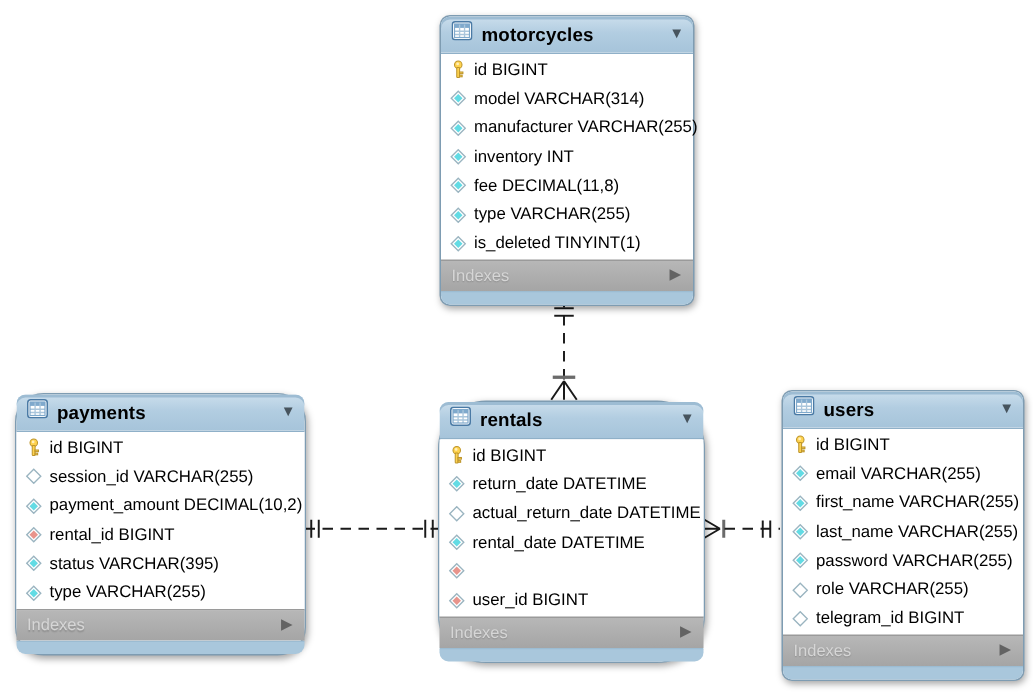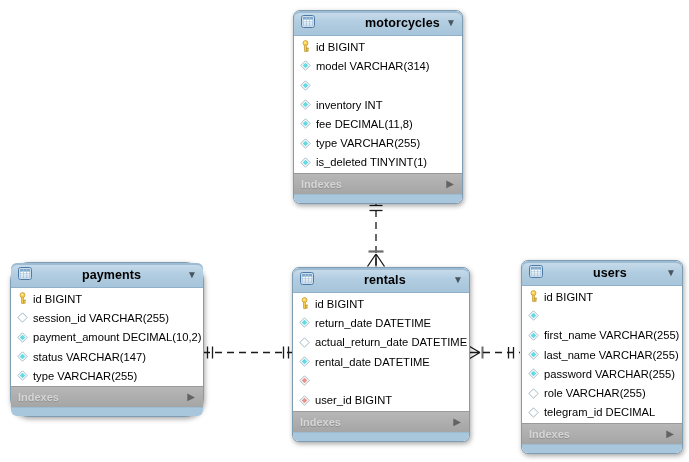--- a/index.html
+++ b/index.html
@@ -10,32 +10,32 @@
   .table{
     position:absolute;border:1px solid #7e9cb2;border-radius:7px;
     background:#fff;box-shadow:1px 2px 5px rgba(0,0,0,0.35);
   }
   .thead{
     height:24px;display:flex;align-items:center;gap:6px;padding:0 6px 0 7px;
     background:linear-gradient(180deg,#cbdeec 0%,#b2cde1 45%,#a6c4da 100%);
     border-bottom:1px solid #8fb0c8;border-radius:6px 6px 0 0;
     box-shadow:inset 0 2px 0 #9dbcd3;
   }
-  .ttitle{font-size:12.5px;font-weight:bold;color:#000;flex:1 1 auto;letter-spacing:.1px;margin-left:44px;}
+  .ttitle{font-size:12.5px;font-weight:bold;color:#000;flex:1 1 auto;letter-spacing:.1px;}
   .tcollapse{font-size:10px;color:#47545e;line-height:1;cursor:pointer;}
   .tbody{background:#fff;padding:1px 0;}
   .trow{height:19.3px;display:flex;align-items:center;gap:5px;padding:0 4px 0 5px;white-space:nowrap;}
   .cicon{width:12px;display:flex;justify-content:center;align-items:center;flex:0 0 12px;}
   .ctext{font-size:11.2px;color:#000;}
   .tfoot{
     height:20px;display:flex;align-items:center;justify-content:space-between;
     padding:0 8px 0 7px;background:linear-gradient(180deg,#b7b7b7,#a5a5a5);
     border-top:1px solid #9a9a9a;
   }
-  .flabel{font-size:11px;font-weight:bold;color:#d6d6d6;text-shadow:0 1px 1px rgba(0,0,0,0.18);}
+  .flabel{font-size:11px;font-weight:normal;color:#d6d6d6;text-shadow:0 1px 1px rgba(0,0,0,0.18);}
   .farrow{font-size:10px;color:#636363;line-height:1;}
   .tbottom{height:8px;background:#a9c7dc;border-radius:0 0 6px 6px;border-top:1px solid #9cbcd2;}
   #wires{position:absolute;left:0;top:0;pointer-events:none;}
 </style>
 </head>
 <body>
 
 <div id="canvas">
 
   <svg id="wires" width="689" height="462" viewBox="0 0 689 462">
@@ -97,20 +97,21 @@
           </span>
           <span class="ctext">model VARCHAR(314)</span>
         </div>
         <div class="trow">
           <span class="cicon">
             <svg width="11" height="11" viewBox="0 0 12 12">
               <path d="M6 0.9 L11.1 6 L6 11.1 L0.9 6 Z" fill="#ffffff" stroke="#9ab4c0" stroke-width="1"></path>
               <path d="M6 2.9 L9.1 6 L6 9.1 L2.9 6 Z" fill="#62dbe4"></path>
             </svg>
           </span>
+          <span class="ctext">manufacturer VARCHAR(255)</span>
         </div>
         <div class="trow">
           <span class="cicon">
             <svg width="11" height="11" viewBox="0 0 12 12">
               <path d="M6 0.9 L11.1 6 L6 11.1 L0.9 6 Z" fill="#ffffff" stroke="#9ab4c0" stroke-width="1"></path>
               <path d="M6 2.9 L9.1 6 L6 9.1 L2.9 6 Z" fill="#62dbe4"></path>
             </svg>
           </span>
           <span class="ctext">inventory INT</span>
         </div>
@@ -190,43 +191,52 @@
               <path d="M6 0.9 L11.1 6 L6 11.1 L0.9 6 Z" fill="#ffffff" stroke="#9ab4c0" stroke-width="1"></path>
               <path d="M6 2.9 L9.1 6 L6 9.1 L2.9 6 Z" fill="#62dbe4"></path>
             </svg>
           </span>
           <span class="ctext">payment_amount DECIMAL(10,2)</span>
         </div>
         <div class="trow">
           <span class="cicon">
             <svg width="11" height="11" viewBox="0 0 12 12">
               <path d="M6 0.9 L11.1 6 L6 11.1 L0.9 6 Z" fill="#ffffff" stroke="#9ab4c0" stroke-width="1"></path>
-              <path d="M6 2.9 L9.1 6 L6 9.1 L2.9 6 Z" fill="#62dbe4"></path>
-            </svg>
-          </span>
-          <span class="ctext">status VARCHAR(147)</span>
+              <path d="M6 2.9 L9.1 6 L6 9.1 L2.9 6 Z" fill="#e8948c"></path>
+            </svg>
+          </span>
+          <span class="ctext">rental_id BIGINT</span>
+        </div>
+        <div class="trow">
+          <span class="cicon">
+            <svg width="11" height="11" viewBox="0 0 12 12">
+              <path d="M6 0.9 L11.1 6 L6 11.1 L0.9 6 Z" fill="#ffffff" stroke="#9ab4c0" stroke-width="1"></path>
+              <path d="M6 2.9 L9.1 6 L6 9.1 L2.9 6 Z" fill="#62dbe4"></path>
+            </svg>
+          </span>
+          <span class="ctext">status VARCHAR(395)</span>
         </div>
         <div class="trow">
           <span class="cicon">
             <svg width="11" height="11" viewBox="0 0 12 12">
               <path d="M6 0.9 L11.1 6 L6 11.1 L0.9 6 Z" fill="#ffffff" stroke="#9ab4c0" stroke-width="1"></path>
               <path d="M6 2.9 L9.1 6 L6 9.1 L2.9 6 Z" fill="#62dbe4"></path>
             </svg>
           </span>
           <span class="ctext">type VARCHAR(255)</span>
         </div>
       </div>
     <div class="tfoot">
       <span class="flabel">Indexes</span>
       <span class="farrow">▶</span>
     </div>
     <div class="tbottom"></div>
   </div>
 
-  <div class="table" style="left:292px;top:267px;width:176px;">
+  <div class="table" style="left:292px;top:267px;width:176px;border-radius:32px;">
     <div class="thead">
       <span class="ticon"><svg width="14" height="13" viewBox="0 0 14 13">
             <rect x="0.5" y="0.5" width="13" height="12" rx="2" fill="#ffffff" stroke="#4a7aa5"></rect>
             <rect x="2" y="2" width="10" height="2.6" fill="#7fa9cc"></rect>
             <path d="M5.4 2 V11 M8.7 2 V11 M2 6.8 H12 M2 9 H12" stroke="#aac6dc" stroke-width="0.9" fill="none"></path>
             <rect x="2" y="2" width="10" height="9" fill="none" stroke="#7fa9cc" stroke-width="0.8"></rect>
           </svg></span>
       <span class="ttitle">rentals</span>
       <span class="tcollapse">▼</span>
     </div>
@@ -323,20 +333,21 @@
           </span>
           <span class="ctext">id BIGINT</span>
         </div>
         <div class="trow">
           <span class="cicon">
             <svg width="11" height="11" viewBox="0 0 12 12">
               <path d="M6 0.9 L11.1 6 L6 11.1 L0.9 6 Z" fill="#ffffff" stroke="#9ab4c0" stroke-width="1"></path>
               <path d="M6 2.9 L9.1 6 L6 9.1 L2.9 6 Z" fill="#62dbe4"></path>
             </svg>
           </span>
+          <span class="ctext">email VARCHAR(255)</span>
         </div>
         <div class="trow">
           <span class="cicon">
             <svg width="11" height="11" viewBox="0 0 12 12">
               <path d="M6 0.9 L11.1 6 L6 11.1 L0.9 6 Z" fill="#ffffff" stroke="#9ab4c0" stroke-width="1"></path>
               <path d="M6 2.9 L9.1 6 L6 9.1 L2.9 6 Z" fill="#62dbe4"></path>
             </svg>
           </span>
           <span class="ctext">first_name VARCHAR(255)</span>
         </div>
@@ -367,21 +378,21 @@
           </span>
           <span class="ctext">role VARCHAR(255)</span>
         </div>
         <div class="trow">
           <span class="cicon">
             <svg width="11" height="11" viewBox="0 0 12 12">
               <path d="M6 0.9 L11.1 6 L6 11.1 L0.9 6 Z" fill="#ffffff" stroke="#9ab4c0" stroke-width="1"></path>
               <path d="M6 2.9 L9.1 6 L6 9.1 L2.9 6 Z" fill="#ffffff"></path>
             </svg>
           </span>
-          <span class="ctext">telegram_id DECIMAL</span>
+          <span class="ctext">telegram_id BIGINT</span>
         </div>
       </div>
     <div class="tfoot">
       <span class="flabel">Indexes</span>
       <span class="farrow">▶</span>
     </div>
     <div class="tbottom"></div>
   </div>
 
 </div>

